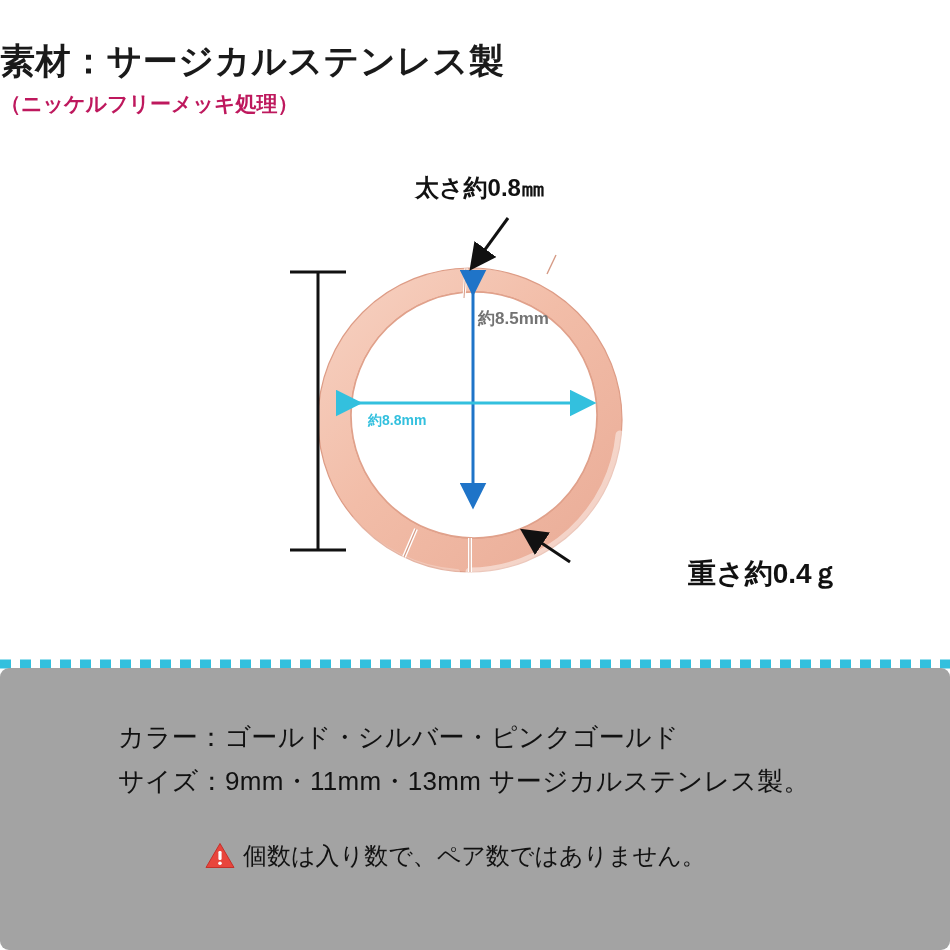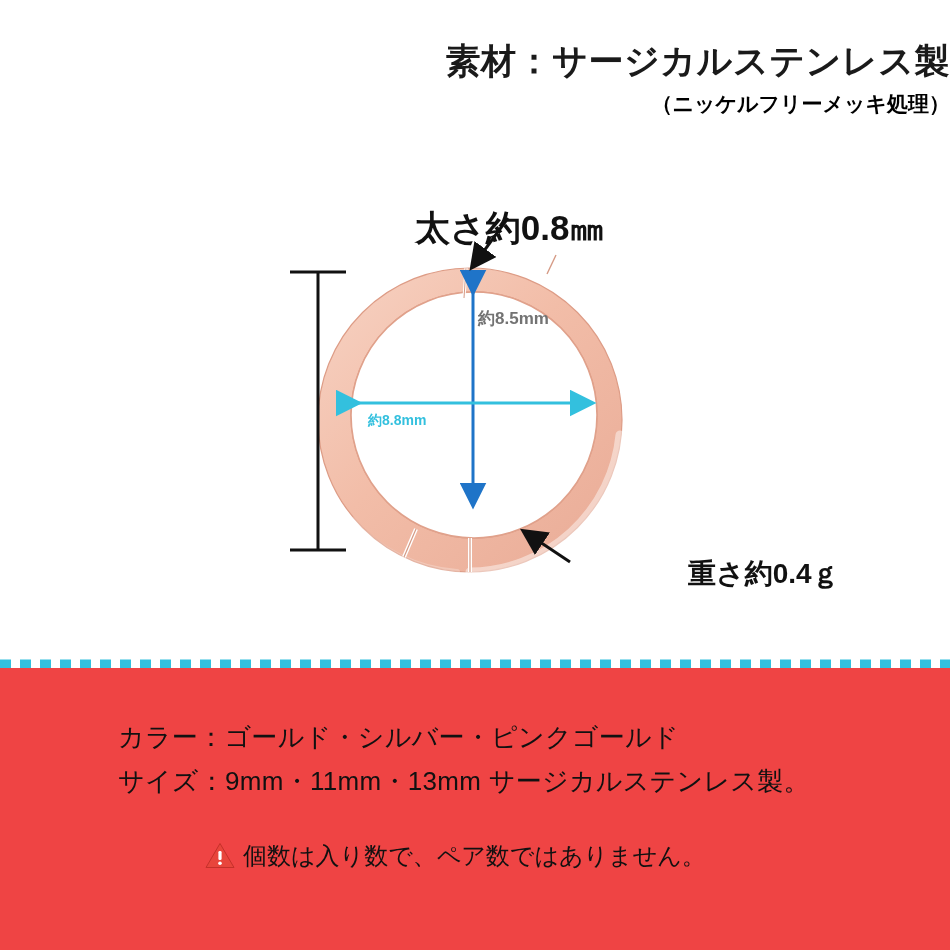--- a/index.html
+++ b/index.html
@@ -19,56 +19,55 @@
     width: 950px;
     height: 950px;
   }
 
   
   .header {
     position: absolute;
     top: 40px;
     left: 0;
     width: 950px;
-    text-align: right;
+    text-align: left;
   }
   .header-title {
     font-size: 35px;
     font-weight: bold;
     color: #1a1a1a;
     letter-spacing: 0.5px;
     line-height: 1.2;
   }
   .header-sub {
     margin-top: 8px;
     font-size: 21px;
     font-weight: bold;
-    color: #000000;
+    color: #be185d;
     letter-spacing: 0px;
   }
 
   
   .diagram {
     position: absolute;
     top: 150px;
     left: 0;
     width: 950px;
     height: 500px;
   }
 
   
   .lbl-thickness-top {
     position: absolute;
     left: 415px;
     top: 22px;
-    font-size: 35px;
-    font-weight: bold;
-    color: #111;
-    white-space: nowrap;
-    margin-top: 33px;
+    font-size: 24px;
+    font-weight: bold;
+    color: #111;
+    white-space: nowrap;
   }
   
   .lbl-thickness-bottom {
     position: absolute;
     left: 418px;
     top: 415px;
     font-size: 28px;
     font-weight: bold;
     color: #111;
     white-space: nowrap;
@@ -128,21 +127,22 @@
     height: 10px;
   }
 
   
   .bottom-panel {
     position: absolute;
     top: 668px;
     left: 0;
     width: 950px;
     height: 282px;
-    background: #ef4444;
+    background: #a3a3a3;
+    border-radius: 9px;
   }
   .bp-line {
     position: absolute;
     font-size: 26px;
     color: #111;
     white-space: nowrap;
     letter-spacing: 0.3px;
   }
   .bp-color {
     left: 118px;

